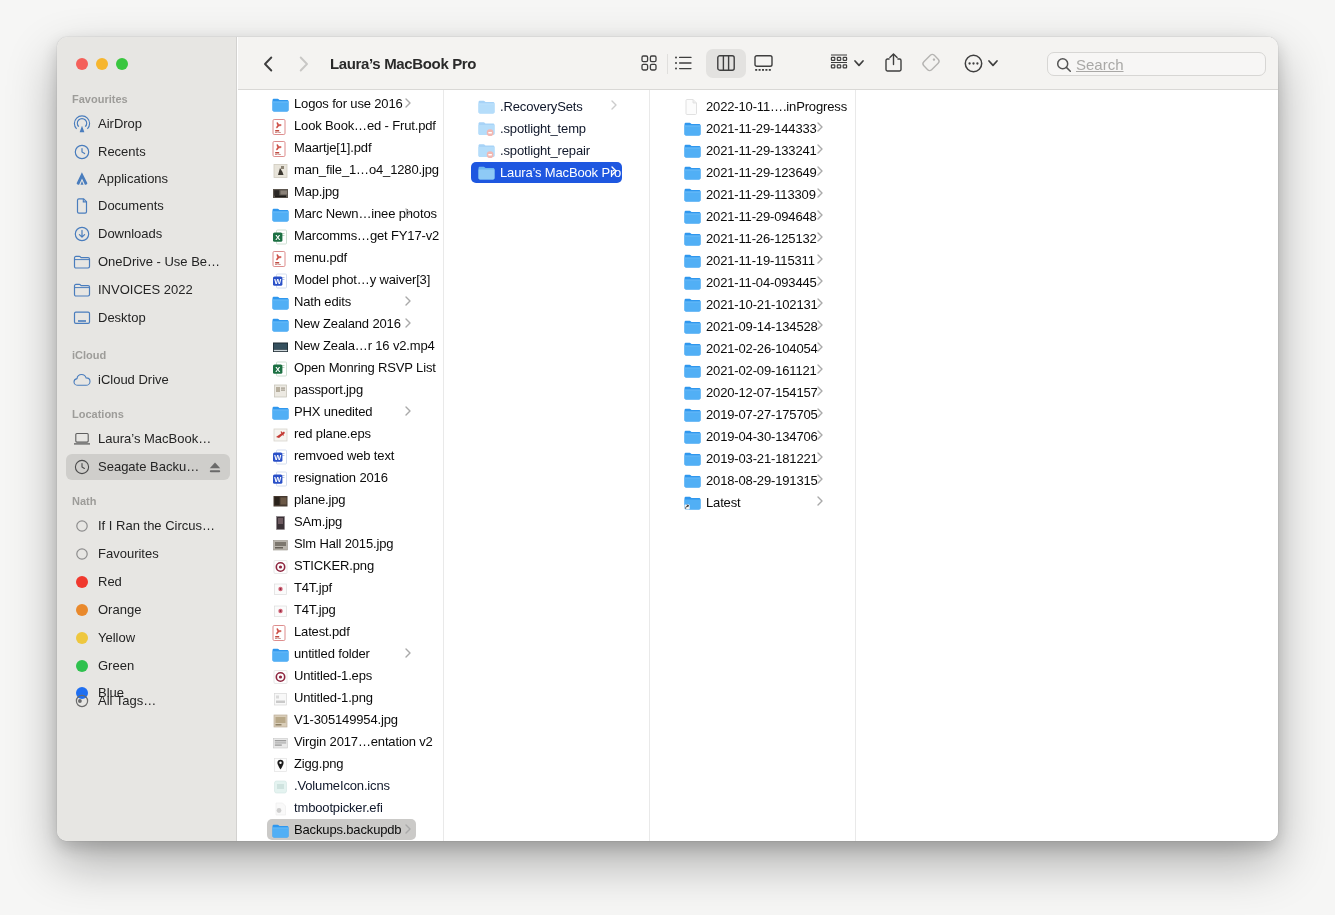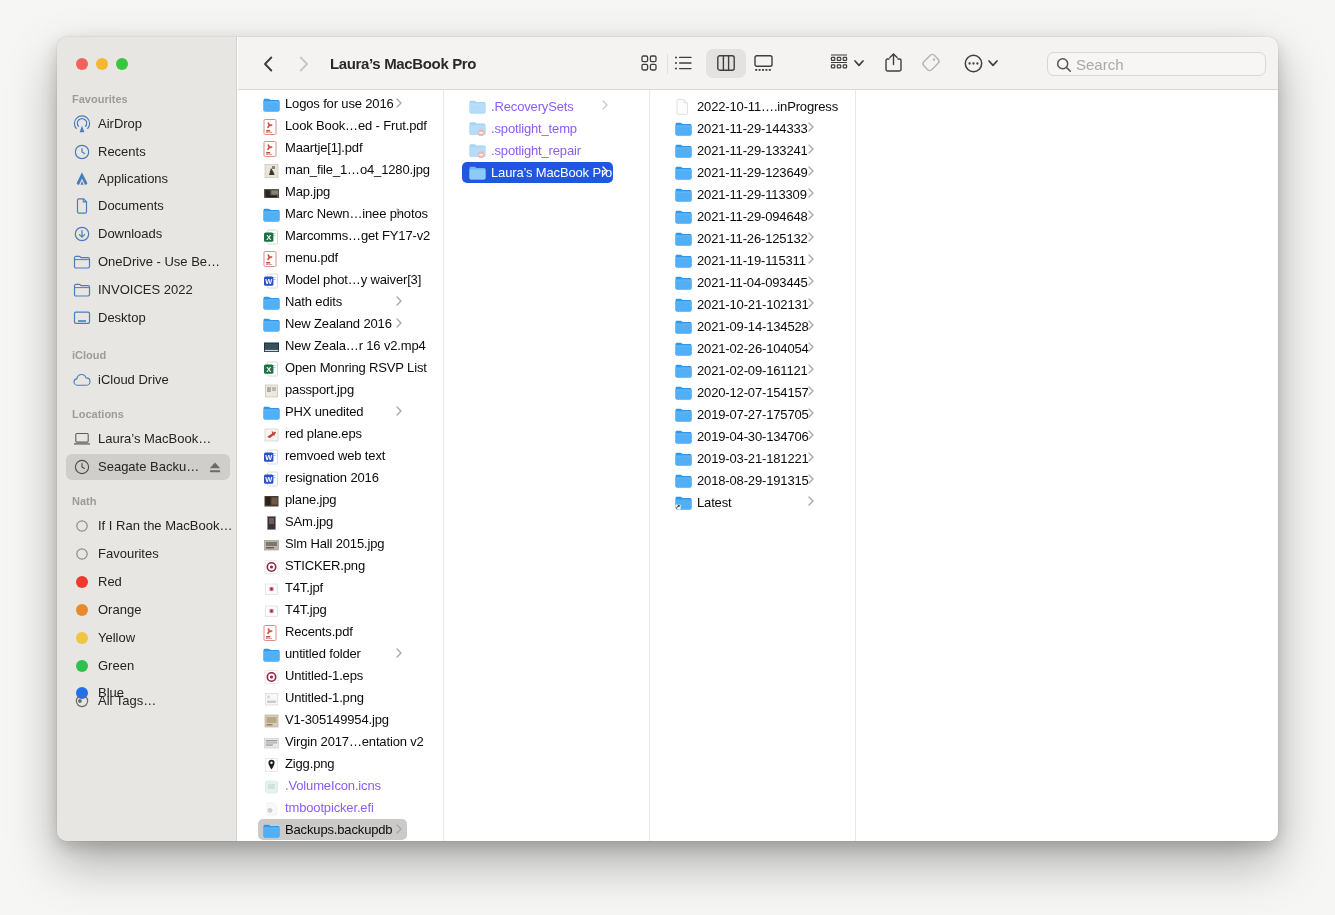--- a/index.html
+++ b/index.html
@@ -12,30 +12,30 @@
 .lbl{position:absolute;left:15px;font-size:11px;font-weight:bold;color:#9d9c99;}
 .srow{position:absolute;left:9px;width:164px;height:26px;font-size:13px;color:#242424;white-space:nowrap;}
 .srow .sic{position:absolute;left:5px;top:0;width:22px;height:26px;text-align:center;}
 .srow .sic svg{position:absolute;left:50%;top:50%;transform:translate(-50%,-50%);}
 .srow .stx{position:absolute;left:32px;top:5px;}
 .selg{background:#cfcecb;border-radius:6px;}
 #tbar{position:absolute;left:181px;top:0;width:1040px;height:53px;background:#f4f3f1;border-bottom:1px solid #d9d8d6;box-sizing:border-box;}
 #title{position:absolute;left:92px;top:18px;font-size:15px;font-weight:bold;color:#2a2a2a;letter-spacing:-0.35px;}
 #selbtn{position:absolute;left:468px;top:12px;width:40px;height:29px;background:#e3e2e0;border-radius:7px;}
 #search{position:absolute;left:809px;top:15px;width:219px;height:24px;border:1px solid #d7d6d4;border-radius:7px;background:#f7f6f5;box-sizing:border-box;}
-#search .ph{position:absolute;left:28px;top:3px;font-size:15px;color:#a9a8a6;}
+#search .ph{position:absolute;left:28px;top:3px;font-size:15px;color:#a9a8a6;text-decoration:underline;}
 .ti{position:absolute;}
 #content{position:absolute;left:181px;top:53px;width:1040px;height:751px;background:#fff;}
 .col{position:absolute;top:0;height:752px;width:206px;border-right:1px solid #e9e9e9;box-sizing:border-box;}
-.row{position:absolute;left:8px;width:172px;height:22px;}
+.row{position:absolute;left:17px;width:172px;height:22px;}
 .row .ic{position:absolute;left:17px;top:3px;width:17px;height:17px;}
 .row .ic svg{position:absolute;left:0;top:50%;transform:translateY(-50%);}
 .row .nm{position:absolute;left:39px;top:3px;font-size:13px;color:#0b0b0b;white-space:nowrap;letter-spacing:-0.15px;}
 .row .ch{position:absolute;right:16px;top:3.5px;font-size:12px;color:#9e9e9e;font-family:"Liberation Sans";}
-.row.dim .nm{color:#8b5cf6;}
+.row.dim .nm{color:#0f172a;}
 .row.dim .ic{opacity:.42;}
 .row.selb .nm{color:#fff;}
 .row.selb .ch{color:#fff;}
 .selbg{position:absolute;left:10px;right:11px;top:0;height:21px;background:#1e57e0;border-radius:5px;}
 .selgg{position:absolute;left:12px;right:11px;top:0;height:21px;background:#cbcac8;border-radius:5px;}
 svg{overflow:visible}
 </style>
 </head>
 <body>
 <div id="win">
@@ -150,21 +150,21 @@
             <rect x="0.8" y="8.2" width="10.4" height="2" rx="1" fill="#6a6a6a"></rect>
           </svg></span>
       </div>
 <div class="lbl" style="top:458px">Nath</div>
 <div class="srow" style="top:476px">
         <span class="sic">
           <svg width="14" height="14" viewBox="0 0 14 14">
             <circle cx="7" cy="7" r="5.2" fill="none" stroke="#8d8d8d" stroke-width="1.2"></circle>
           </svg>
         </span>
-        <span class="stx">If I Ran the MacBook…</span>
+        <span class="stx">If I Ran the Circus…</span>
       </div>
 <div class="srow" style="top:504px">
         <span class="sic">
           <svg width="14" height="14" viewBox="0 0 14 14">
             <circle cx="7" cy="7" r="5.2" fill="none" stroke="#8d8d8d" stroke-width="1.2"></circle>
           </svg>
         </span>
         <span class="stx">Favourites</span>
       </div>
 <div class="srow" style="top:532px">
@@ -580,21 +580,21 @@
 <div class="row" style="top:531.0px">
           <span class="ic">
             <svg width="14" height="16" viewBox="0 0 14 16">
               <rect x="1" y="0.5" width="12" height="15" rx="1.2" fill="#fff" stroke="#d98080" stroke-width="0.9"></rect>
               <path d="M5 3.4 C5.9 3.2 6.3 5.4 7.2 5.5 C8.3 5.6 9.3 5.3 9.3 6.1 C9.3 7 7.5 6.6 6.6 7.2 C5.7 7.8 5.4 9.4 4.7 9.1 C4 8.7 4.8 7.4 5.4 6.7 C6 6 4.2 3.6 5 3.4 Z" fill="#cc4b42" stroke="#cc4b42" stroke-width="0.5"></path>
               <rect x="3.2" y="11" width="4" height="1.5" fill="#c04a40"></rect>
               <rect x="3" y="13.1" width="2.6" height="0.9" fill="#c98884"></rect>
               <rect x="6.2" y="13.1" width="2.6" height="0.9" fill="#c98884"></rect>
             </svg>
           </span>
-          <span class="nm">Recents.pdf</span>
+          <span class="nm">Latest.pdf</span>
         </div>
 <div class="row" style="top:553.0px">
           <span class="ic">
             <svg width="17" height="14" viewBox="0 0 17 14">
               <path d="M0.5 2.2 C0.5 1.4 1.1 0.8 1.9 0.8 L5.6 0.8 C6 0.8 6.4 1 6.7 1.3 L7.5 2.1 L15.1 2.1 C15.9 2.1 16.5 2.7 16.5 3.5 L16.5 12 C16.5 12.8 15.9 13.4 15.1 13.4 L1.9 13.4 C1.1 13.4 0.5 12.8 0.5 12 Z" fill="#2f97ee"></path>
               <path d="M0.5 3.6 L16.5 3.6 L16.5 12 C16.5 12.8 15.9 13.4 15.1 13.4 L1.9 13.4 C1.1 13.4 0.5 12.8 0.5 12 Z" fill="#51aff5"></path>
               <path d="M0.5 3.6 L16.5 3.6 L16.5 4.4 L0.5 4.4 Z" fill="#6cbcf7"></path>
             </svg>
           </span>
           <span class="nm">untitled folder</span>

